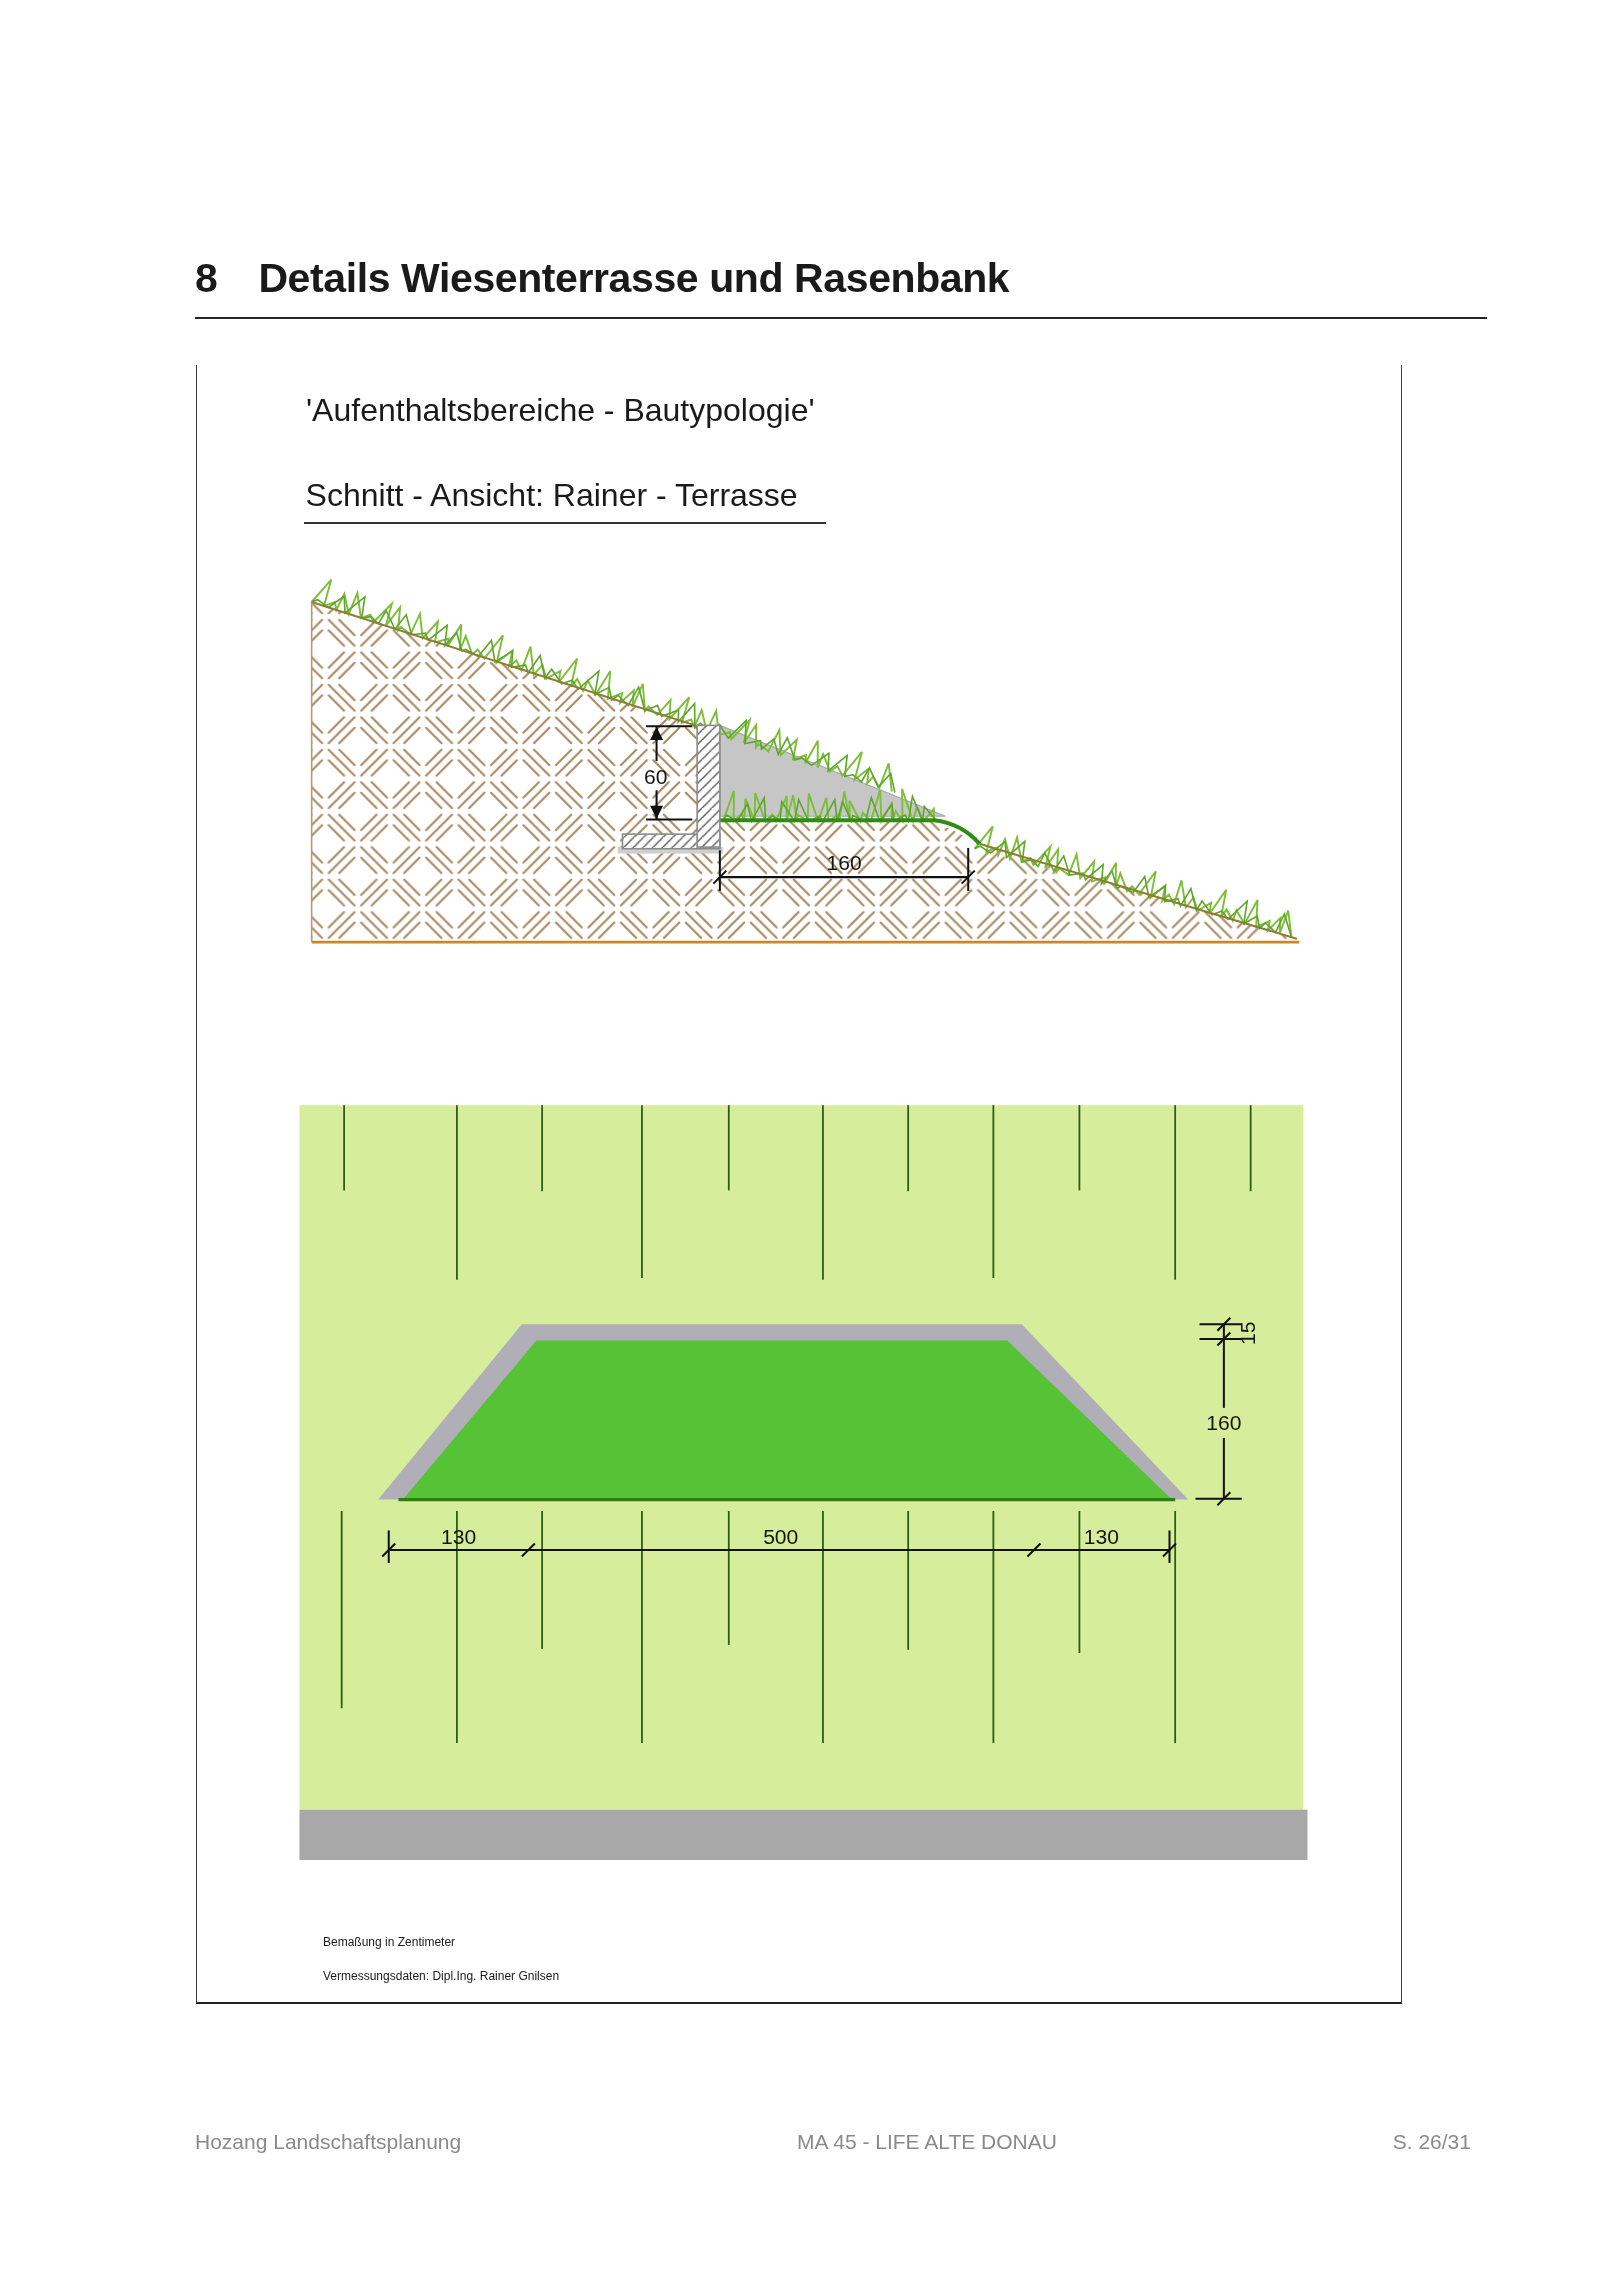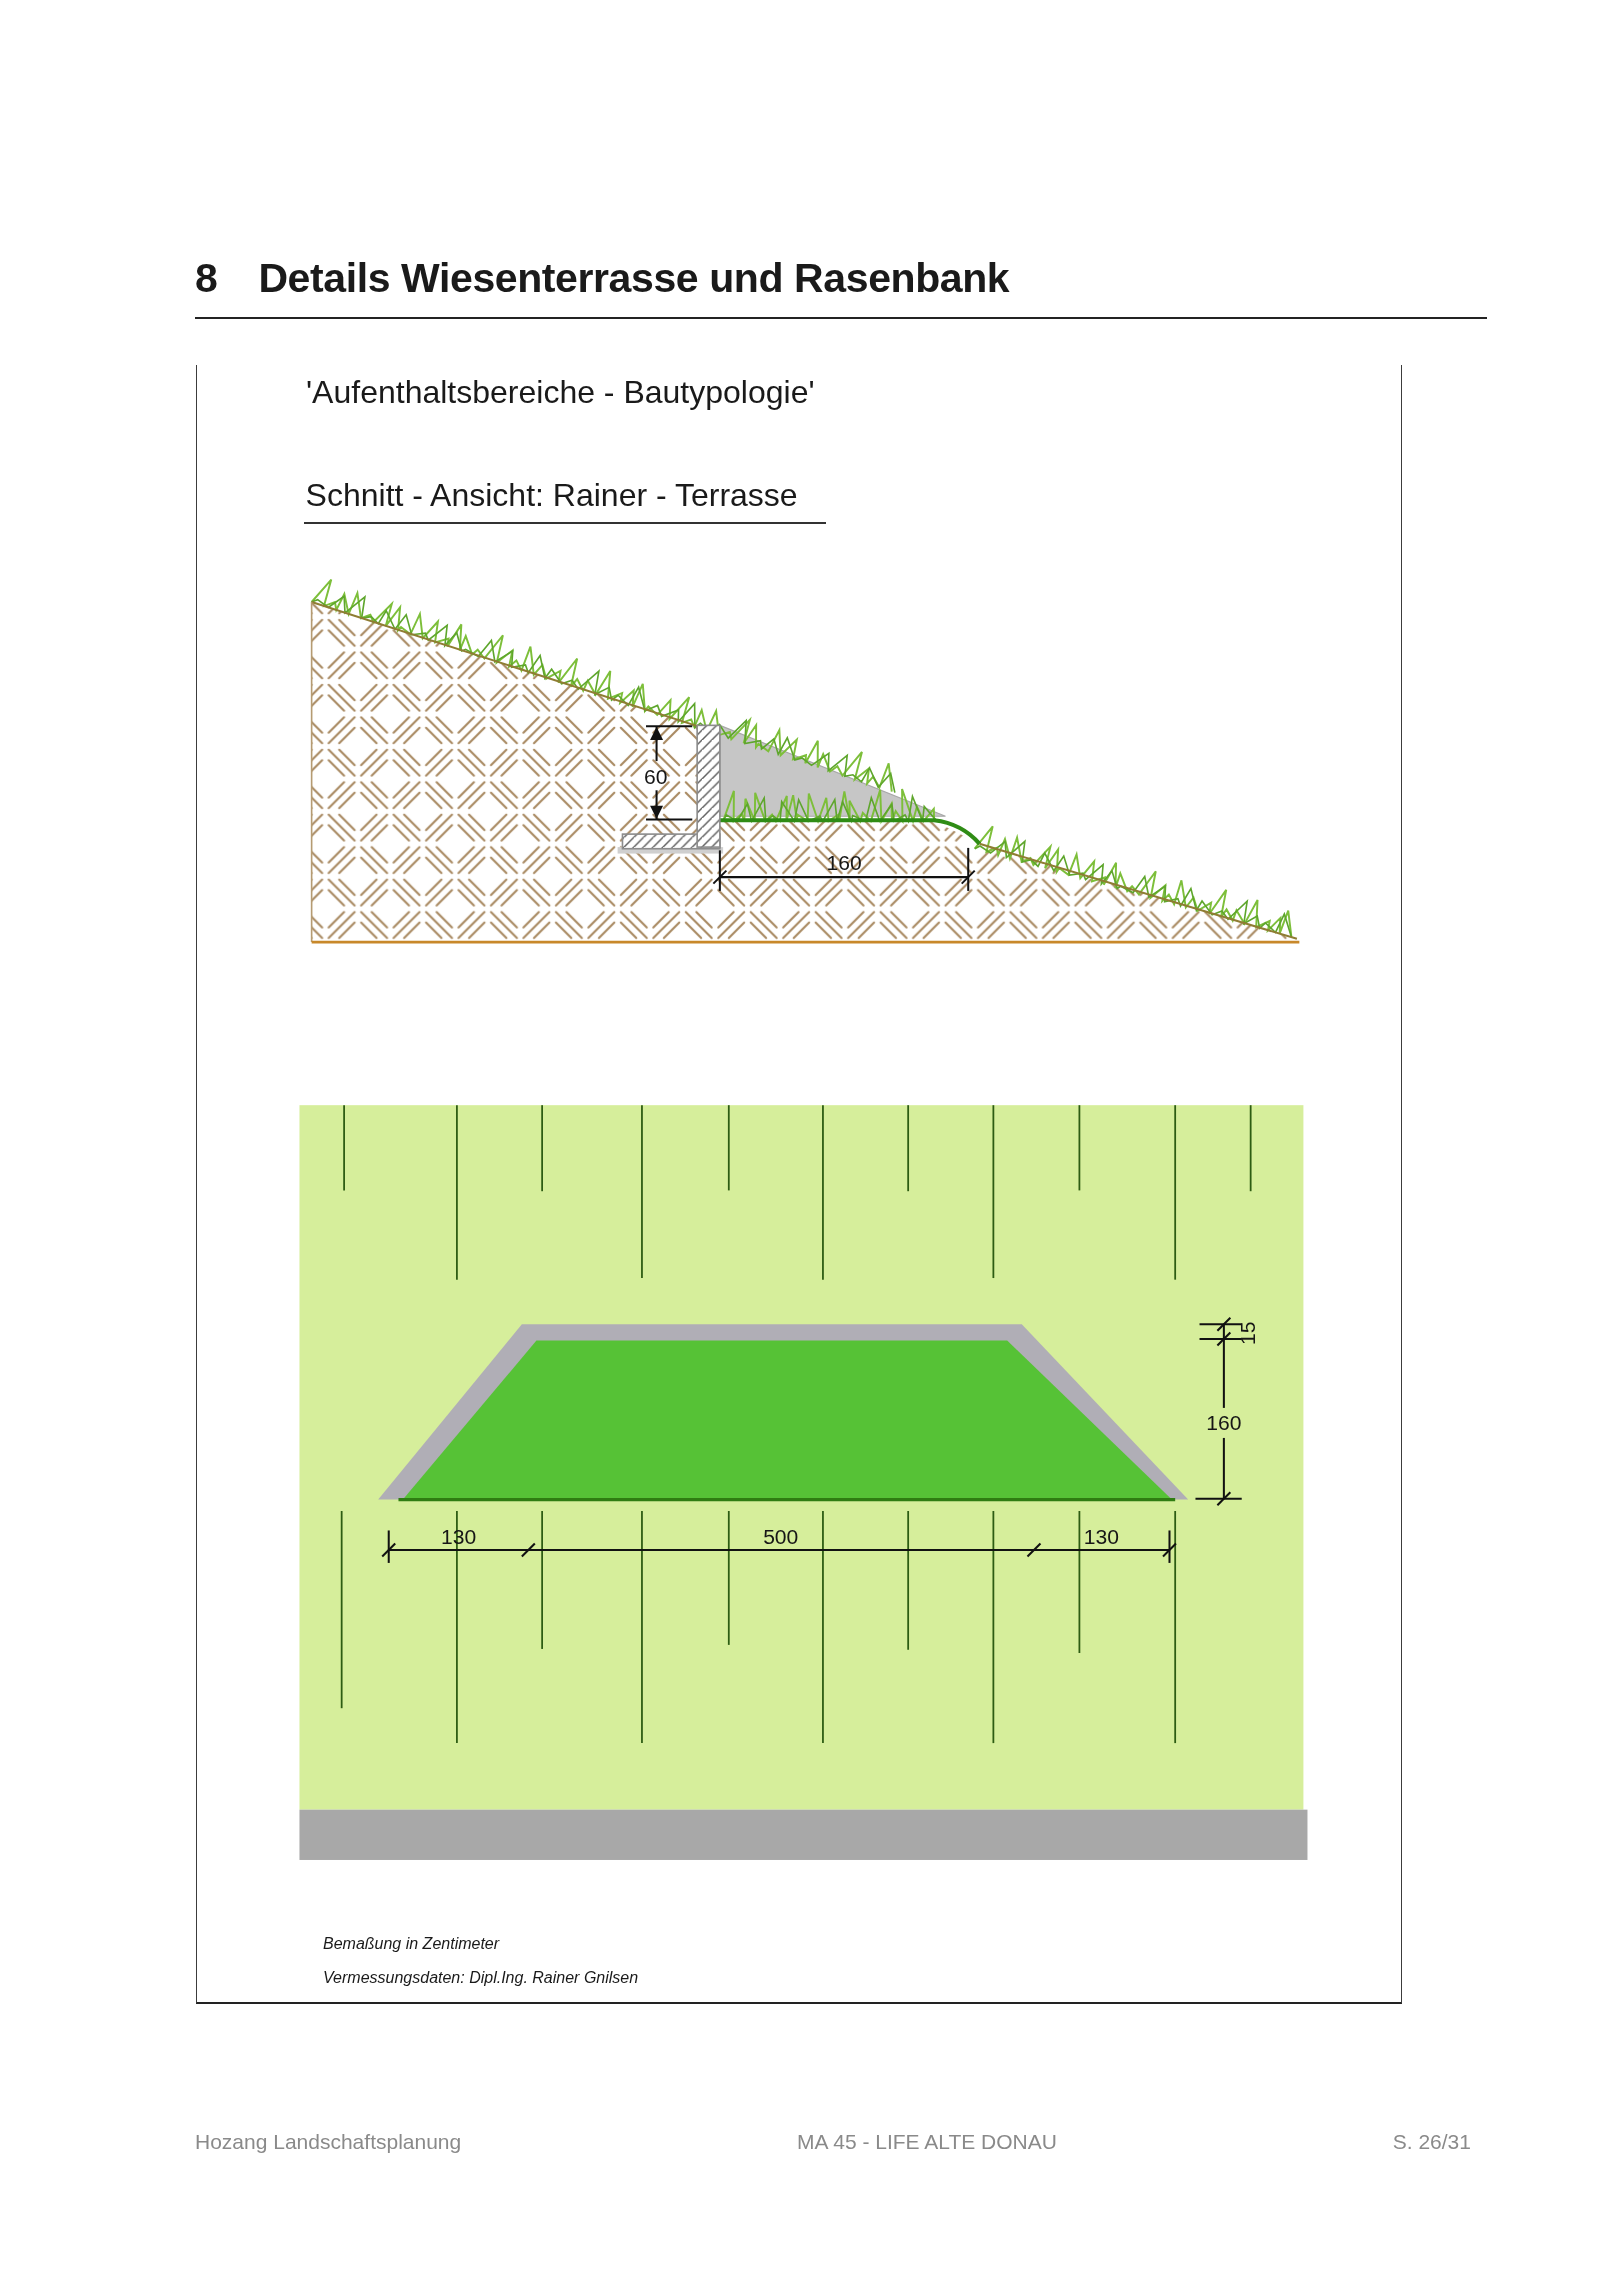--- a/index.html
+++ b/index.html
@@ -4,25 +4,25 @@
 <style>
   html,body{margin:0;padding:0;background:#ffffff;}
   .page{position:relative;width:1623px;height:2295px;background:#ffffff;overflow:hidden;
         font-family:"Liberation Sans", sans-serif;color:#1a1a1a;}
   .h1row{position:absolute;left:195px;top:255px;display:flex;gap:41px;
          font-size:41px;font-weight:bold;letter-spacing:-0.4px;white-space:nowrap;}
   .title-rule{position:absolute;left:195px;top:317px;width:1292px;height:2.4px;background:#232323;}
   .figure-frame{position:absolute;left:196px;top:365px;width:1204px;height:1637px;
                 border-left:1.6px solid #3c3c3c;border-right:1.6px solid #3c3c3c;
                 border-bottom:2.4px solid #222;background:#ffffff;}
-  .fig-subtitle{position:absolute;left:109px;top:9px;font-size:32px;white-space:nowrap;}
+  .fig-subtitle{position:absolute;left:109px;top:27px;font-size:32px;white-space:nowrap;}
   .fig-section{position:absolute;left:107px;top:112px;font-size:32px;white-space:nowrap;
                border-bottom:2.4px solid #333;padding:0 28px 8px 1.6px;}
   .fig-svg{position:absolute;left:0;top:0;width:100%;height:100%;}
-  .note{position:absolute;left:126px;font-size:16px;white-space:nowrap;font-style:italic;}
+  .note{position:absolute;left:126px;font-size:12px;white-space:nowrap;}
   .n1{top:1570px;}
   .n2{top:1604px;}
   .caption{position:absolute;left:195px;top:2088px;width:1299px;font-size:21px;white-space:nowrap;}
   .footer{position:absolute;left:195px;top:2130px;width:1276px;display:flex;
           justify-content:space-between;font-size:21px;color:#8a8a8a;white-space:nowrap;gap:8px;}
   svg text{font-family:"Liberation Sans", sans-serif;font-size:26px;fill:#161616;}
 </style>
 </head>
 <body>
 

